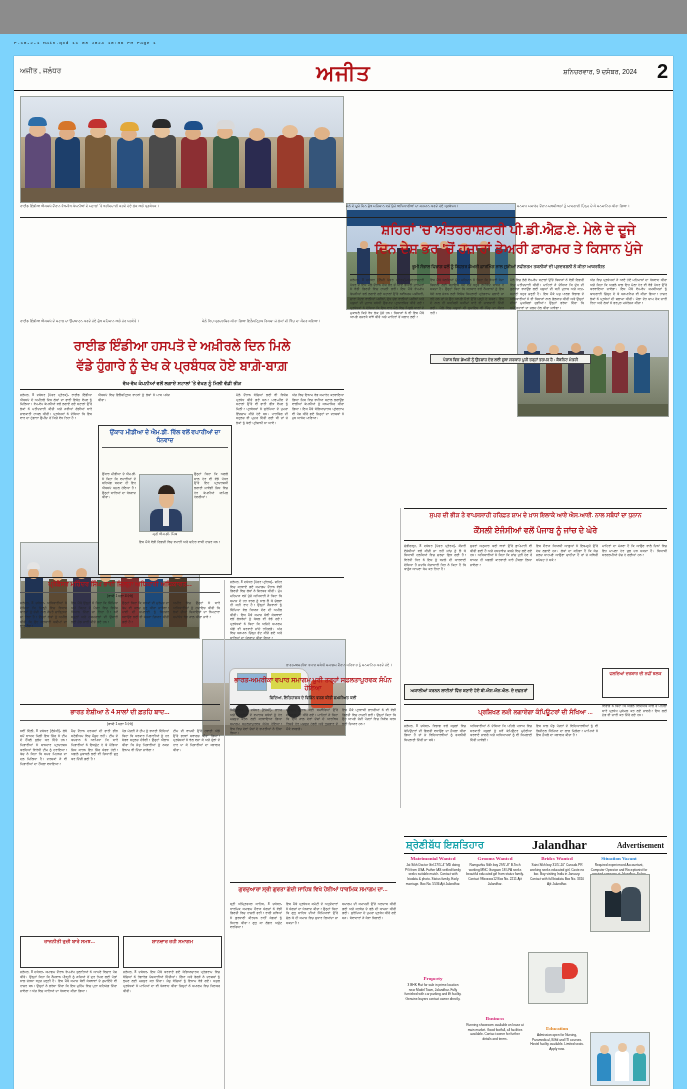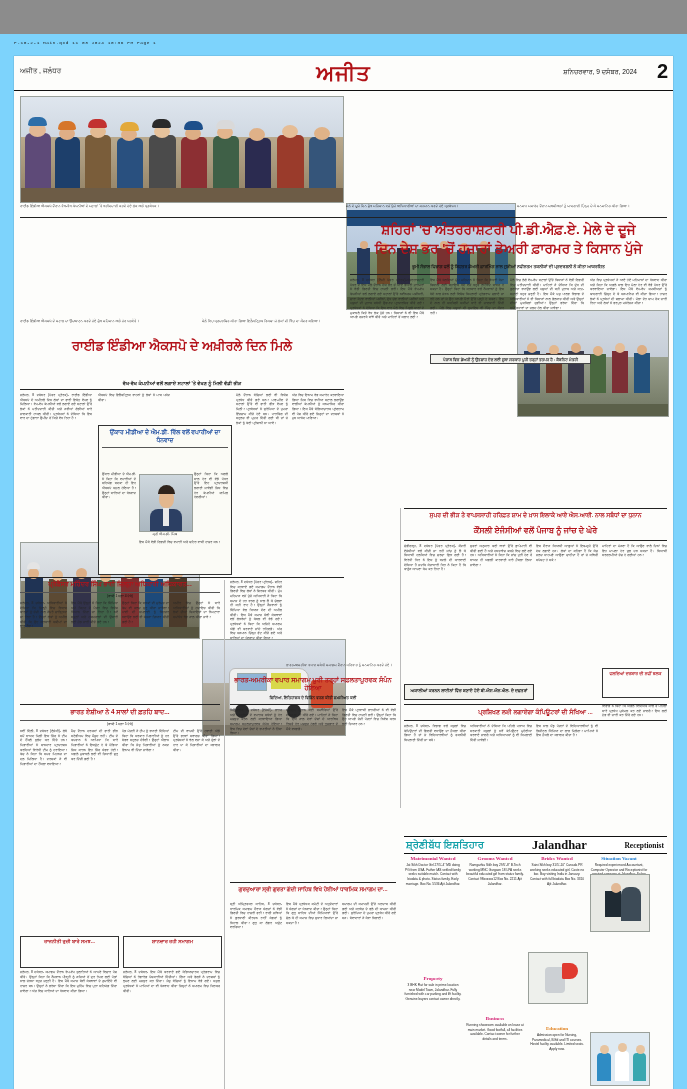--- a/index.html
+++ b/index.html
@@ -324,21 +324,22 @@
     </div>
     <div class="blk txt" style="left:496px; top:222px; width:74px; height:228px;">
       ਮੇਲੇ ਵਿਚ ਲੱਗੇ ਵੱਖ-ਵੱਖ ਸਟਾਲਾਂ ਉੱਤੇ ਕਿਸਾਨਾਂ ਨੇ ਵੱਡੀ ਗਿਣਤੀ ਵਿਚ ਖ਼ਰੀਦਦਾਰੀ ਕੀਤੀ। ਮਾਹਿਰਾਂ ਨੇ ਦੱਸਿਆ ਕਿ ਦੁੱਧ ਦੀ ਗੁਣਵੱਤਾ ਵਧਾਉਣ ਲਈ ਪਸ਼ੂਆਂ ਦੀ ਸਹੀ ਖ਼ੁਰਾਕ ਅਤੇ ਸਾਫ਼-ਸਫ਼ਾਈ ਬਹੁਤ ਜ਼ਰੂਰੀ ਹੈ। ਇਸ ਮੌਕੇ ਪਸ਼ੂ ਪਾਲਣ ਵਿਭਾਗ ਦੇ ਅਧਿਕਾਰੀਆਂ ਨੇ ਵੀ ਕਿਸਾਨਾਂ ਨਾਲ ਗੱਲਬਾਤ ਕੀਤੀ ਅਤੇ ਉਨ੍ਹਾਂ ਦੀਆਂ ਮੁਸ਼ਕਿਲਾਂ ਸੁਣੀਆਂ। ਉਨ੍ਹਾਂ ਭਰੋਸਾ ਦਿੱਤਾ ਕਿ ਸਮੱਸਿਆਵਾਂ ਦਾ ਜਲਦ ਹੱਲ ਕੀਤਾ ਜਾਵੇਗਾ।
     </div>
     <div class="blk txt" style="left:576px; top:222px; width:77px; height:228px;">
       ਅੰਤ ਵਿਚ ਪ੍ਰਬੰਧਕਾਂ ਨੇ ਆਏ ਹੋਏ ਮਹਿਮਾਨਾਂ ਦਾ ਧੰਨਵਾਦ ਕੀਤਾ ਅਤੇ ਕਿਹਾ ਕਿ ਅਗਲੇ ਸਾਲ ਇਹ ਮੇਲਾ ਹੋਰ ਵੀ ਵੱਡੇ ਪੱਧਰ ਉੱਤੇ ਕਰਵਾਇਆ ਜਾਵੇਗਾ। ਇਸ ਮੌਕੇ ਵੱਖ-ਵੱਖ ਸ਼ਖ਼ਸੀਅਤਾਂ ਨੂੰ ਯਾਦਗਾਰੀ ਚਿੰਨ੍ਹ ਦੇ ਕੇ ਸਨਮਾਨਿਤ ਵੀ ਕੀਤਾ ਗਿਆ। ਹਾਜ਼ਰ ਲੋਕਾਂ ਨੇ ਪ੍ਰਬੰਧਾਂ ਦੀ ਸ਼ਲਾਘਾ ਕੀਤੀ। ਮੇਲਾ ਦੇਰ ਸ਼ਾਮ ਤੱਕ ਜਾਰੀ ਰਿਹਾ ਅਤੇ ਲੋਕਾਂ ਨੇ ਭਰਪੂਰ ਮਨੋਰੰਜਨ ਕੀਤਾ।
     </div>
 
     <div class="blk tagbox" style="left:416px; top:298px; width:155px;">ਪੰਜਾਬ ਵਿਚ ਡੇਅਰੀ ਨੂੰ ਉਤਸ਼ਾਹ ਦੇਣ ਲਈ ਸੂਬਾ ਸਰਕਾਰ ਪੂਰੀ ਤਰ੍ਹਾਂ ਤਤਪਰ ਹੈ : ਕੈਬਨਿਟ ਮੰਤਰੀ</div>
 
-    <div class="blk hl red" style="left:6px; top:283px; width:324px; font-size:13px;">ਰਾਈਡ ਇੰਡੀਆ ਐਕਸਪੋ ਦੇ ਅਖ਼ੀਰਲੇ ਦਿਨ ਮਿਲੇ</div>
+    <div class="blk hl red" style="left:6px; top:283px; width:324px; font-size:13px;">ਰਾਈਡ ਇੰਡੀਆ ਹਸਪਤੋ ਦੇ ਅਖ਼ੀਰਲੇ ਦਿਨ ਮਿਲੇ</div>
+    <div class="blk hl red" style="left:6px; top:303px; width:324px; font-size:13px;">ਵੱਡੇ ਹੁੰਗਾਰੇ ਨੂੰ ਦੇਖ ਕੇ ਪ੍ਰਬੰਧਕ ਹੋਏ ਬਾਗ਼ੋ-ਬਾਗ਼</div>
     <div class="blk subhl" style="left:6px; top:324px; width:324px; font-size:5px;">ਵੱਖ-ਵੱਖ ਕੰਪਨੀਆਂ ਵਲੋਂ ਲਗਾਏ ਸਟਾਲਾਂ 'ਤੇ ਵੇਖਣ ਨੂੰ ਮਿਲੀ ਵੱਡੀ ਭੀੜ</div>
     <div class="blk rule" style="left:6px; top:333px; width:324px;"></div>
 
     <div class="blk txt" style="left:6px; top:337px; width:72px; height:180px;">
       ਜਲੰਧਰ, 8 ਦਸੰਬਰ (ਪੱਤਰ ਪ੍ਰੇਰਕ)- ਰਾਈਡ ਇੰਡੀਆ ਐਕਸਪੋ ਦੇ ਅਖ਼ੀਰਲੇ ਦਿਨ ਲੋਕਾਂ ਦਾ ਭਾਰੀ ਇਕੱਠ ਵੇਖਣ ਨੂੰ ਮਿਲਿਆ। ਵੱਖ-ਵੱਖ ਕੰਪਨੀਆਂ ਵਲੋਂ ਲਗਾਏ ਗਏ ਸਟਾਲਾਂ ਉੱਤੇ ਲੋਕਾਂ ਨੇ ਖ਼ਰੀਦਦਾਰੀ ਕੀਤੀ ਅਤੇ ਨਵੀਆਂ ਗੱਡੀਆਂ ਬਾਰੇ ਜਾਣਕਾਰੀ ਹਾਸਲ ਕੀਤੀ। ਪ੍ਰਬੰਧਕਾਂ ਨੇ ਦੱਸਿਆ ਕਿ ਇਸ ਵਾਰ ਦਾ ਹੁੰਗਾਰਾ ਉਮੀਦ ਤੋਂ ਕਿਤੇ ਵੱਧ ਰਿਹਾ ਹੈ।
     </div>
     <div class="blk txt" style="left:84px; top:337px; width:72px; height:30px;">
       ਐਕਸਪੋ ਵਿਚ ਇਲੈਕਟ੍ਰਿਕ ਵਾਹਨਾਂ ਨੂੰ ਲੋਕਾਂ ਨੇ ਖ਼ਾਸ ਪਸੰਦ ਕੀਤਾ।
     </div>
 
@@ -509,21 +510,21 @@
       ਇਸ ਨਾਲ ਪੇਂਡੂ ਖੇਤਰਾਂ ਦੇ ਵਿਦਿਆਰਥੀਆਂ ਨੂੰ ਵੀ ਡਿਜੀਟਲ ਸਿੱਖਿਆ ਦਾ ਲਾਭ ਮਿਲੇਗਾ। ਮਾਪਿਆਂ ਨੇ ਇਸ ਫ਼ੈਸਲੇ ਦਾ ਸਵਾਗਤ ਕੀਤਾ ਹੈ।
     </div>
     <div class="blk txt" style="left:588px; top:648px; width:65px; height:108px;">
       ਵਿਭਾਗ ਨੇ ਕਿਹਾ ਕਿ ਅਗਲੇ ਵਿੱਦਿਅਕ ਸਾਲ ਤੋਂ ਪਹਿਲਾਂ ਸਾਰੇ ਪ੍ਰਬੰਧ ਮੁਕੰਮਲ ਕਰ ਲਏ ਜਾਣਗੇ। ਇਸ ਲਈ ਫ਼ੰਡ ਵੀ ਜਾਰੀ ਕਰ ਦਿੱਤੇ ਗਏ ਹਨ।
     </div>
 
     <div class="blk" style="left:390px; top:780px; width:263px; height:282px;">
       <div class="classified-band">
         <div class="cl-punj">ਸ਼੍ਰੇਣੀਬੱਧ ਇਸ਼ਤਿਹਾਰ</div>
         <div class="cl-eng">Jalandhar</div>
-        <div class="cl-adv">Receptionist</div>
+        <div class="cl-adv">Advertisement</div>
       </div>
 
       <div class="clcol" style="left:0; top:20px; width:58px;">
         <div class="cl-title" style="color:#d11a6e;">Matrimonial Wanted</div>
         <div class="cl-txt" style="padding-top:2px;">Jat Sikh Doctor Girl 27/5'-4" MD doing PG from USA. Father IAS settled family seeks suitable match. Contact with biodata &amp; photo. Status family. Early marriage. Box No. 5536 Ajit Jalandhar.</div>
       </div>
       <div class="clcol" style="left:62px; top:20px; width:58px;">
         <div class="cl-title" style="color:#d11a6e;">Grooms Wanted</div>
         <div class="cl-txt" style="padding-top:2px;">Ramgarhia Sikh boy 29/5'-8" B.Tech working MNC Gurgaon 18 LPA seeks beautiful educated girl from status family. Contact 98xxxxxx12 Box No. 2211 Ajit Jalandhar.</div>
       </div>

